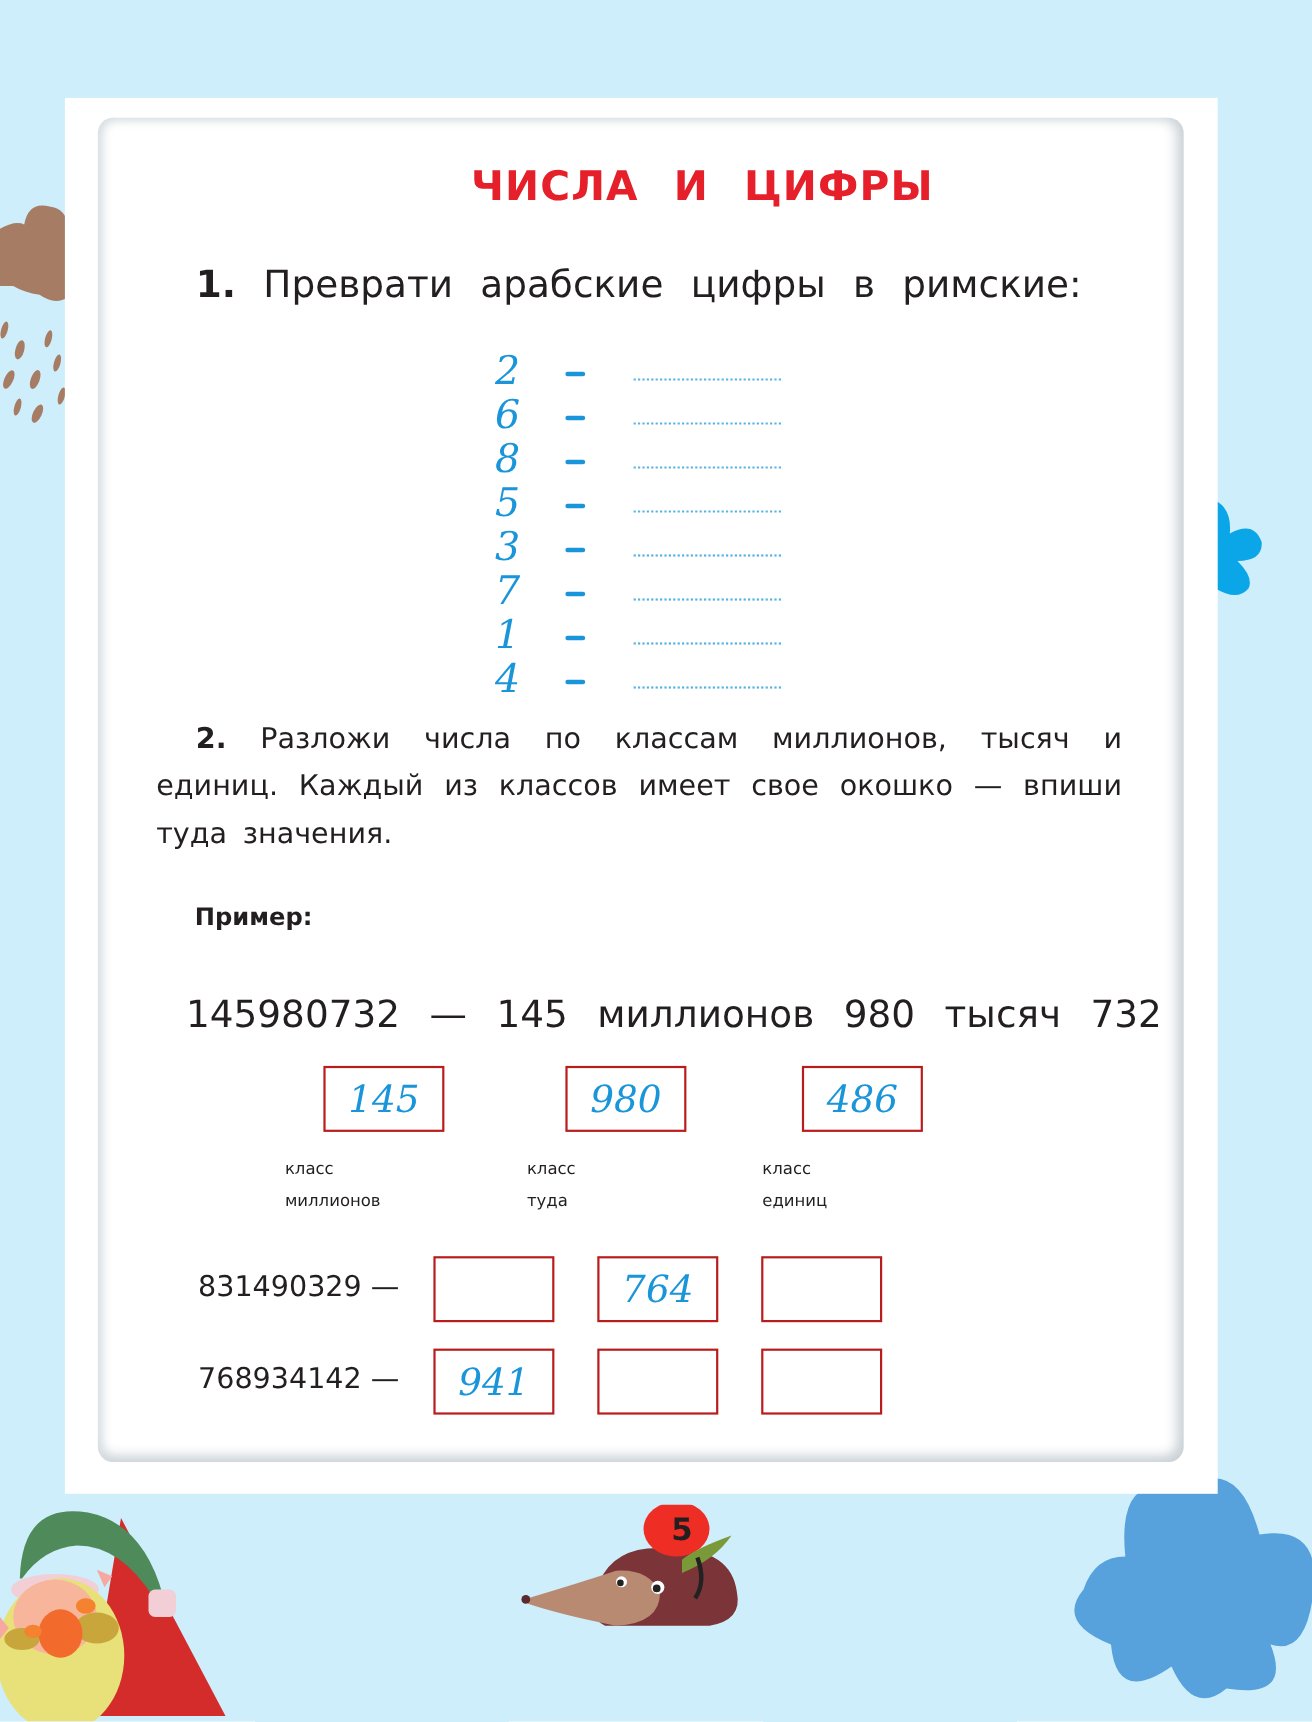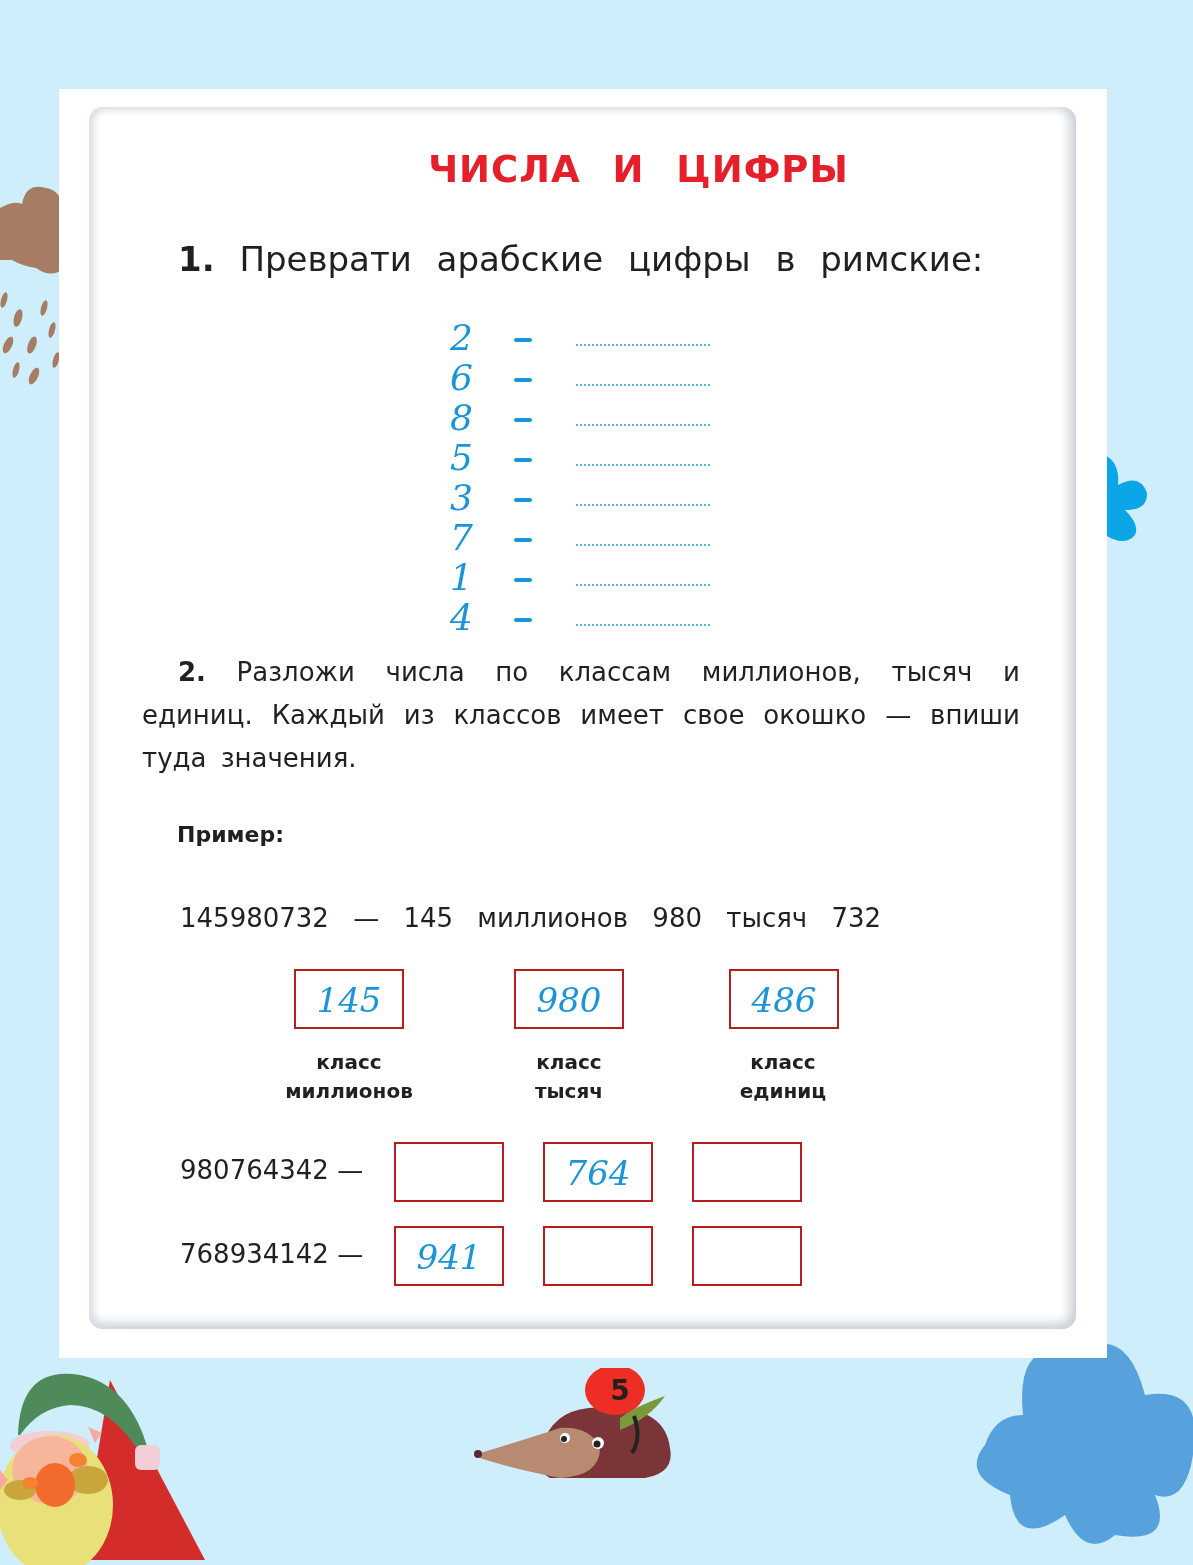--- a/index.html
+++ b/index.html
@@ -37,28 +37,28 @@
   .dash { position: absolute; left: 64px; top: 20px; width: 18px; height: 4px; background: #1a95d9; border-radius: 2px; }
   .dots {
     position: absolute; left: 126px; top: 26px; width: 134px; height: 0;
     border-bottom: 2px dotted #58b3e3;
   }
   .para {
     position: absolute; left: 142px; width: 878px; top: 651px;
     font-size: 26px; line-height: 43px; text-align: justify; text-indent: 36px; word-spacing: 6px;
   }
   .example-label { position: absolute; left: 177px; top: 822px; font-size: 22px; font-weight: bold; }
-  .example-line { position: absolute; left: 180px; top: 903px; font-size: 26px; word-spacing: 16px; }
+  .example-line { position: absolute; left: 169px; top: 903px; font-size: 34px; word-spacing: 16px; }
   .box {
     position: absolute; width: 106px; height: 56px; border: 2px solid #b91c1c; box-sizing: content-box;
     font-family: "DejaVu Serif", serif; font-style: italic; font-size: 34px; color: #1a95d9;
     text-align: center; line-height: 58px; background: #fff;
   }
   .cls-label {
-    position: absolute; width: 180px; text-align: center; font-weight: bold; font-size: 20px; line-height: 29px;
+    position: absolute; width: 180px; font-weight: normal; font-size: 15px; line-height: 29px;
   }
   .row-label { position: absolute; left: 180px; font-size: 26px; }
   .page-number {
     position: absolute; left: 600px; top: 1374px; width: 40px; text-align: center;
     font-weight: bold; font-size: 28px; color: #231f20;
   }
 </style>
 </head>
 <body>
 
@@ -179,28 +179,28 @@
 <div class="box" style="left:294px;top:969px">145</div>
 <div class="box" style="left:514px;top:969px">980</div>
 <div class="box" style="left:729px;top:969px">486</div>
 
 <div class="cls-label" style="left:259px;top:1048px">
   <div>класс</div>
   <div>миллионов</div>
 </div>
 <div class="cls-label" style="left:479px;top:1048px">
   <div>класс</div>
-  <div>тысяч</div>
+  <div>туда</div>
 </div>
 <div class="cls-label" style="left:693px;top:1048px">
   <div>класс</div>
   <div>единиц</div>
 </div>
 
-<div class="row-label" style="top:1155px">980764342 —</div>
+<div class="row-label" style="top:1155px">831490329 —</div>
 <div class="box" style="left:394px;top:1142px"></div>
 <div class="box" style="left:543px;top:1142px">764</div>
 <div class="box" style="left:692px;top:1142px"></div>
 
 <div class="row-label" style="top:1239px">768934142 —</div>
 <div class="box" style="left:394px;top:1226px">941</div>
 <div class="box" style="left:543px;top:1226px"></div>
 <div class="box" style="left:692px;top:1226px"></div>
 
 <div class="page-number">5</div>

